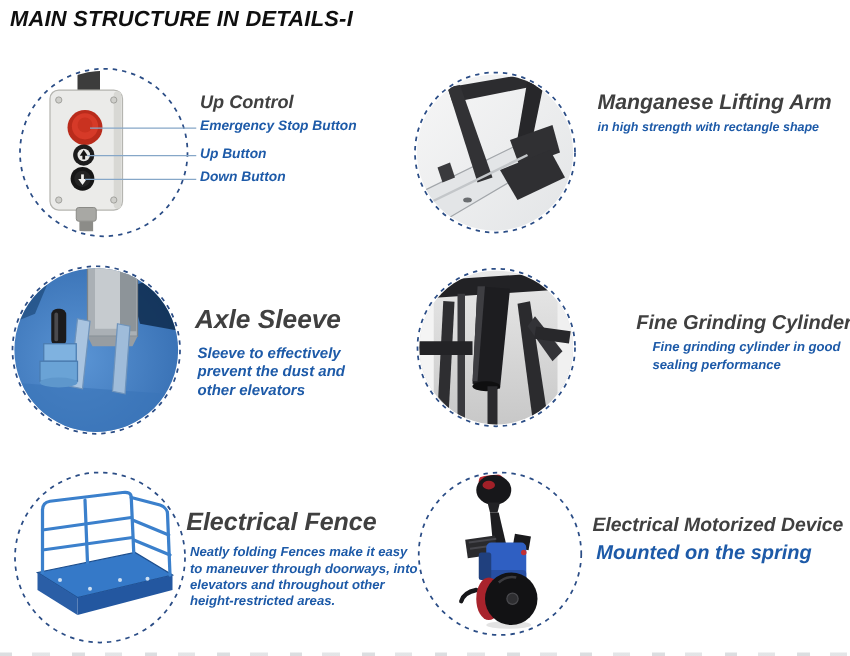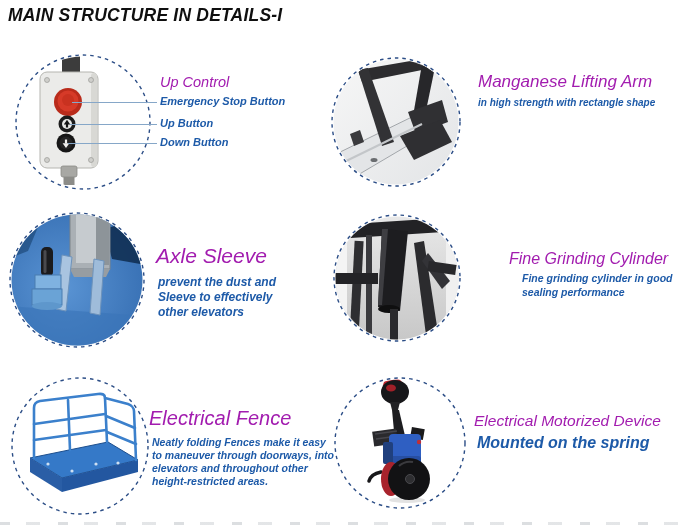--- a/index.html
+++ b/index.html
@@ -8,22 +8,22 @@
     font-family:"Liberation Sans", sans-serif;
     position:relative; overflow:hidden;
   }
   .page-title {
     position:absolute; left:8px; top:5px;
     font-size:17.5px; font-weight:bold; font-style:italic;
     color:#0f0f0f; letter-spacing:.2px; white-space:nowrap;
   }
   .feature-circle { position:absolute; }
   .f-title {
-    position:absolute; font-weight:normal; font-style:italic;
-    color:#a21caf; white-space:nowrap;
+    position:absolute; font-weight:bold; font-style:italic;
+    color:#404040; white-space:nowrap;
   }
   .f-desc {
     position:absolute; font-weight:bold; font-style:italic;
     color:#1d5aa8; white-space:nowrap;
   }
   .callout-label {
     position:absolute; font-weight:bold; font-style:italic;
     color:#1d5aa8; font-size:11px; white-space:nowrap;
   }
   .callout-line { position:absolute; height:1px; background:#86a7c8; }
@@ -155,22 +155,22 @@
       <rect x="35.5" y="39" width="3" height="23" rx="1.5" fill="#4a4a4e"></rect>
       <rect x="27" y="64" width="26" height="14" fill="#7fb2e0" stroke="#4a7cb0" stroke-width="1"></rect>
       <rect x="24" y="78" width="30" height="16" fill="#6aa3d6" stroke="#4a7cb0" stroke-width="1"></rect>
       <ellipse cx="39" cy="95" rx="15" ry="4" fill="#5e97cc"></ellipse>
     </g>
     <circle cx="69" cy="69" r="67" fill="none" stroke="#2b4d86" stroke-width="1.4" stroke-dasharray="3.5 4"></circle>
   </svg>
 </div>
 <div class="f-title" id="t3">Axle Sleeve</div>
 <div class="f-desc" id="d3">
+  <div>Sleeve to effectively</div>
   <div>prevent the dust and</div>
-  <div>Sleeve to effectively</div>
   <div>other elevators</div>
 </div>
 
 <div class="feature-circle" id="c4">
   <svg width="130" height="130" viewBox="0 0 130 130">
     <defs>
       <clipPath id="clip4">
           <circle cx="65" cy="65" r="61.5"></circle>
         </clipPath>
       <linearGradient id="cylbg" x1="0" y1="0" x2="0" y2="1">

